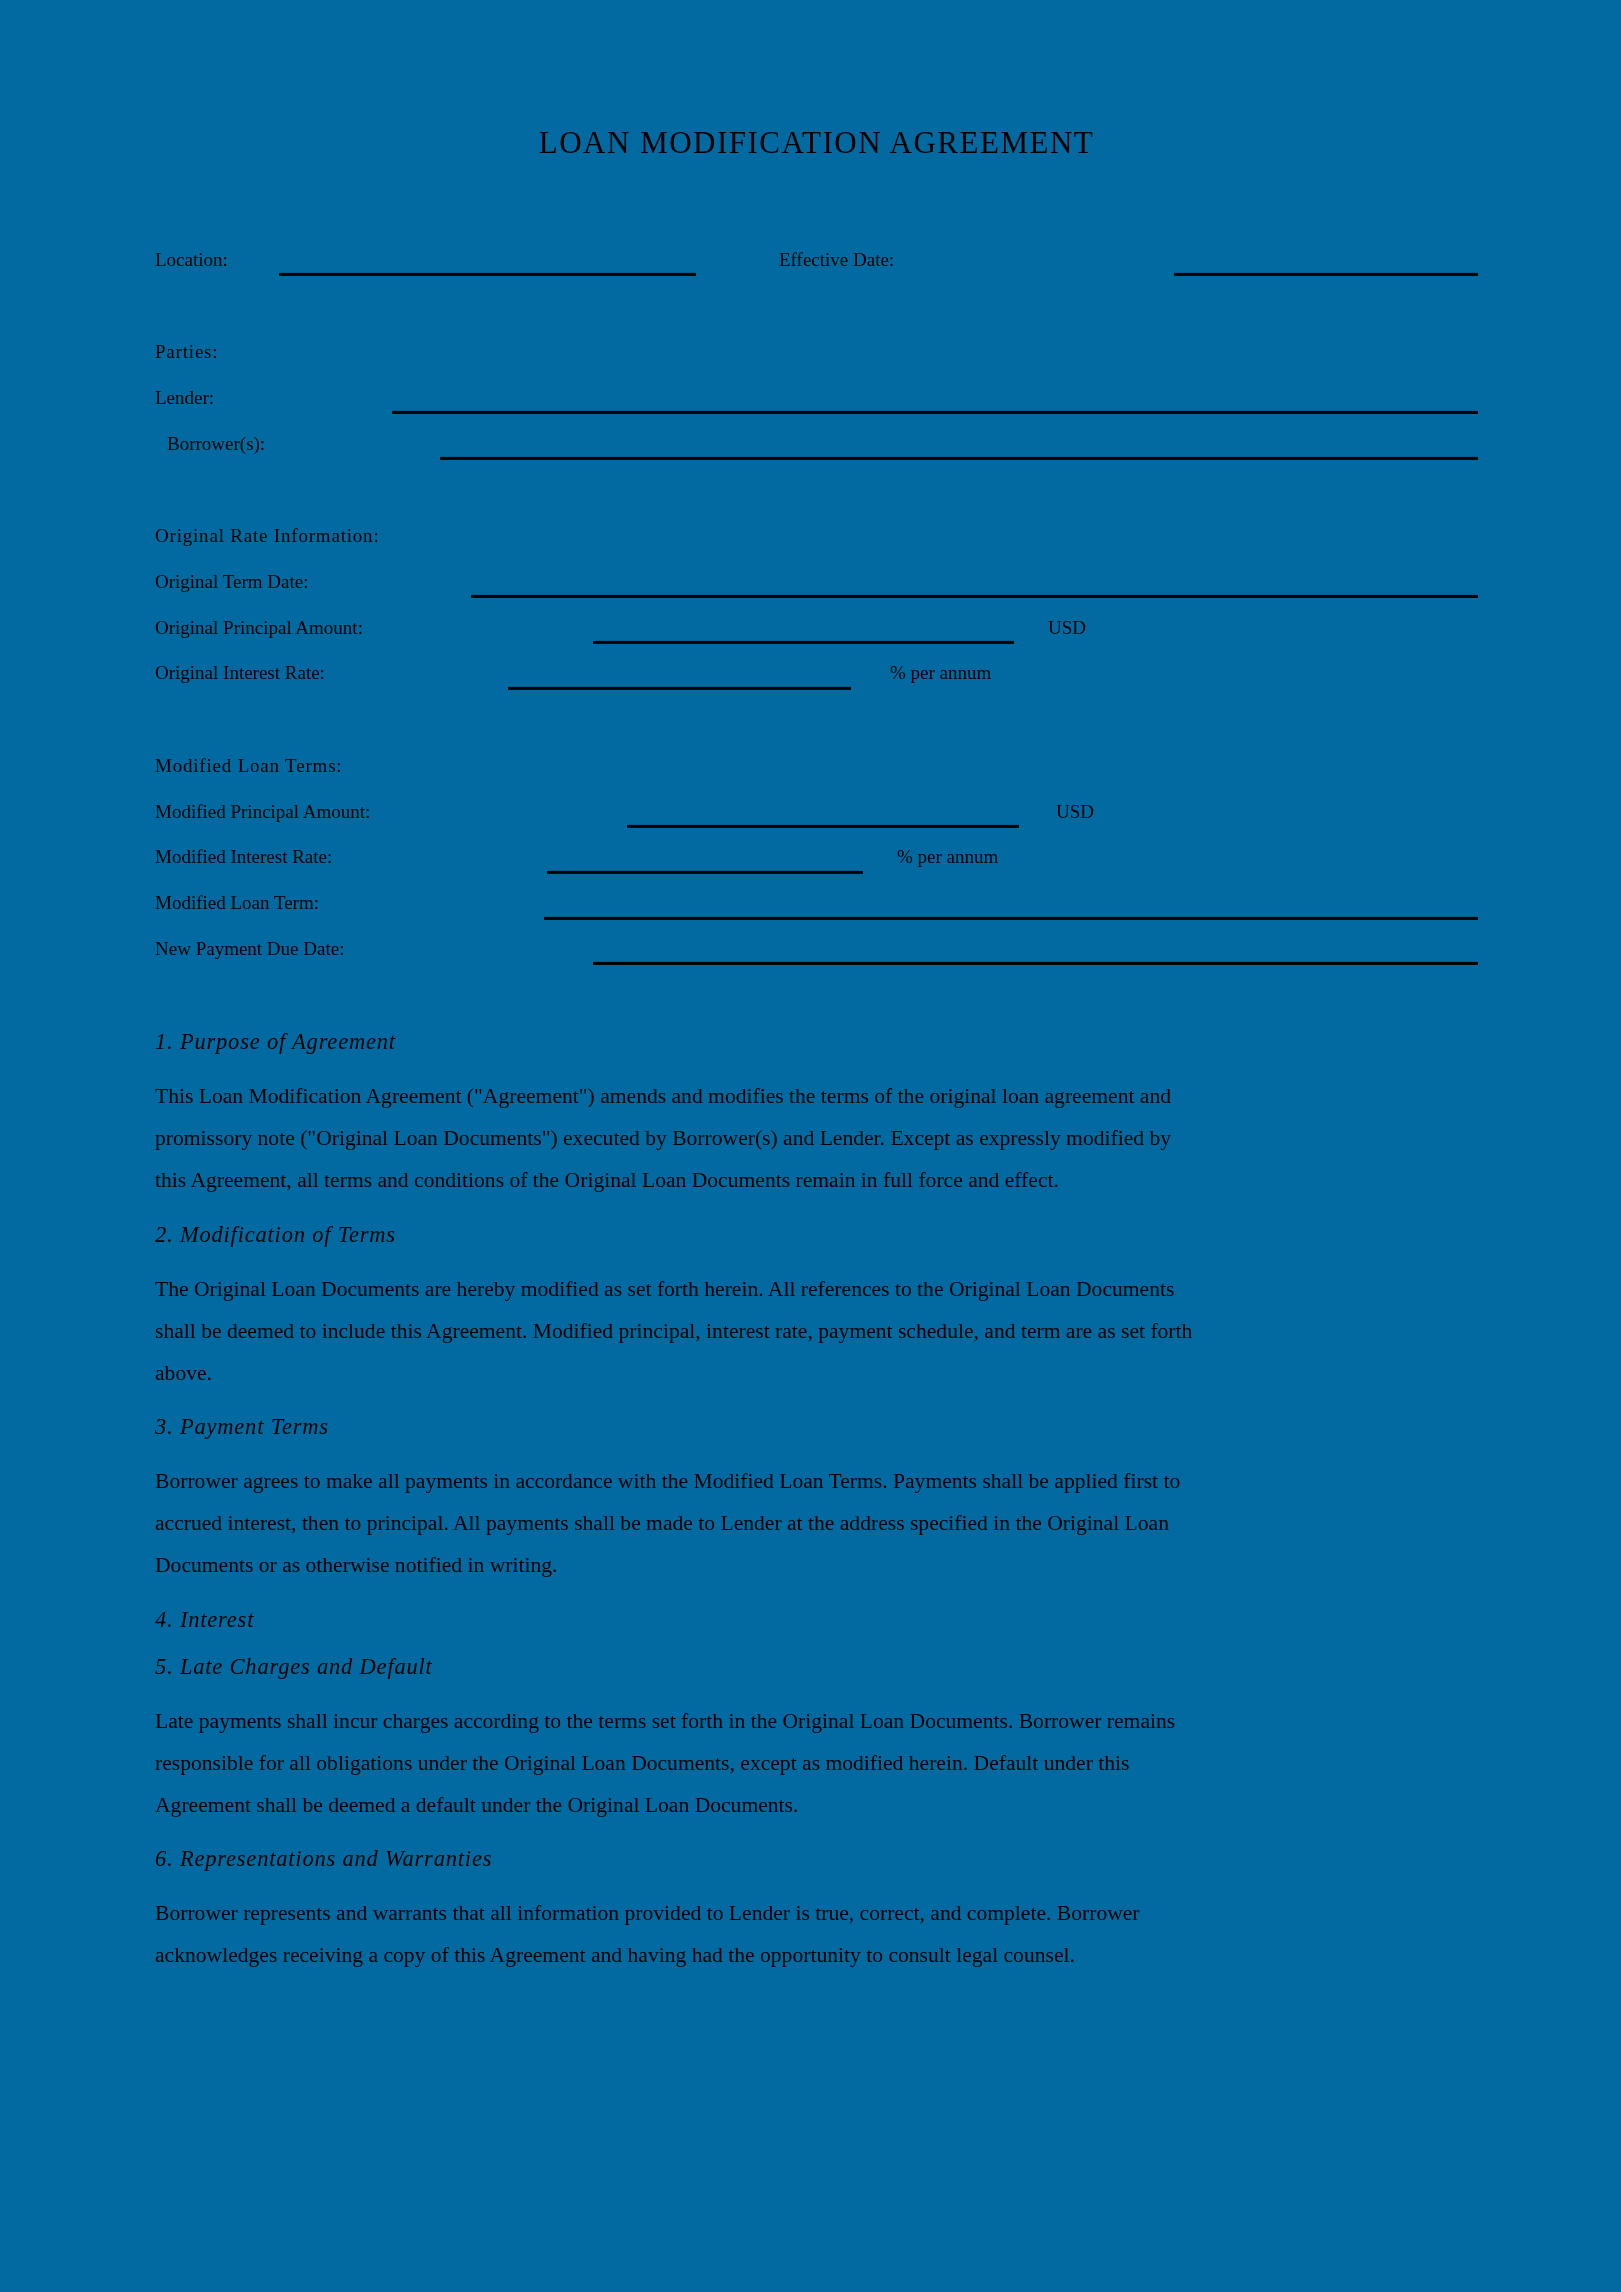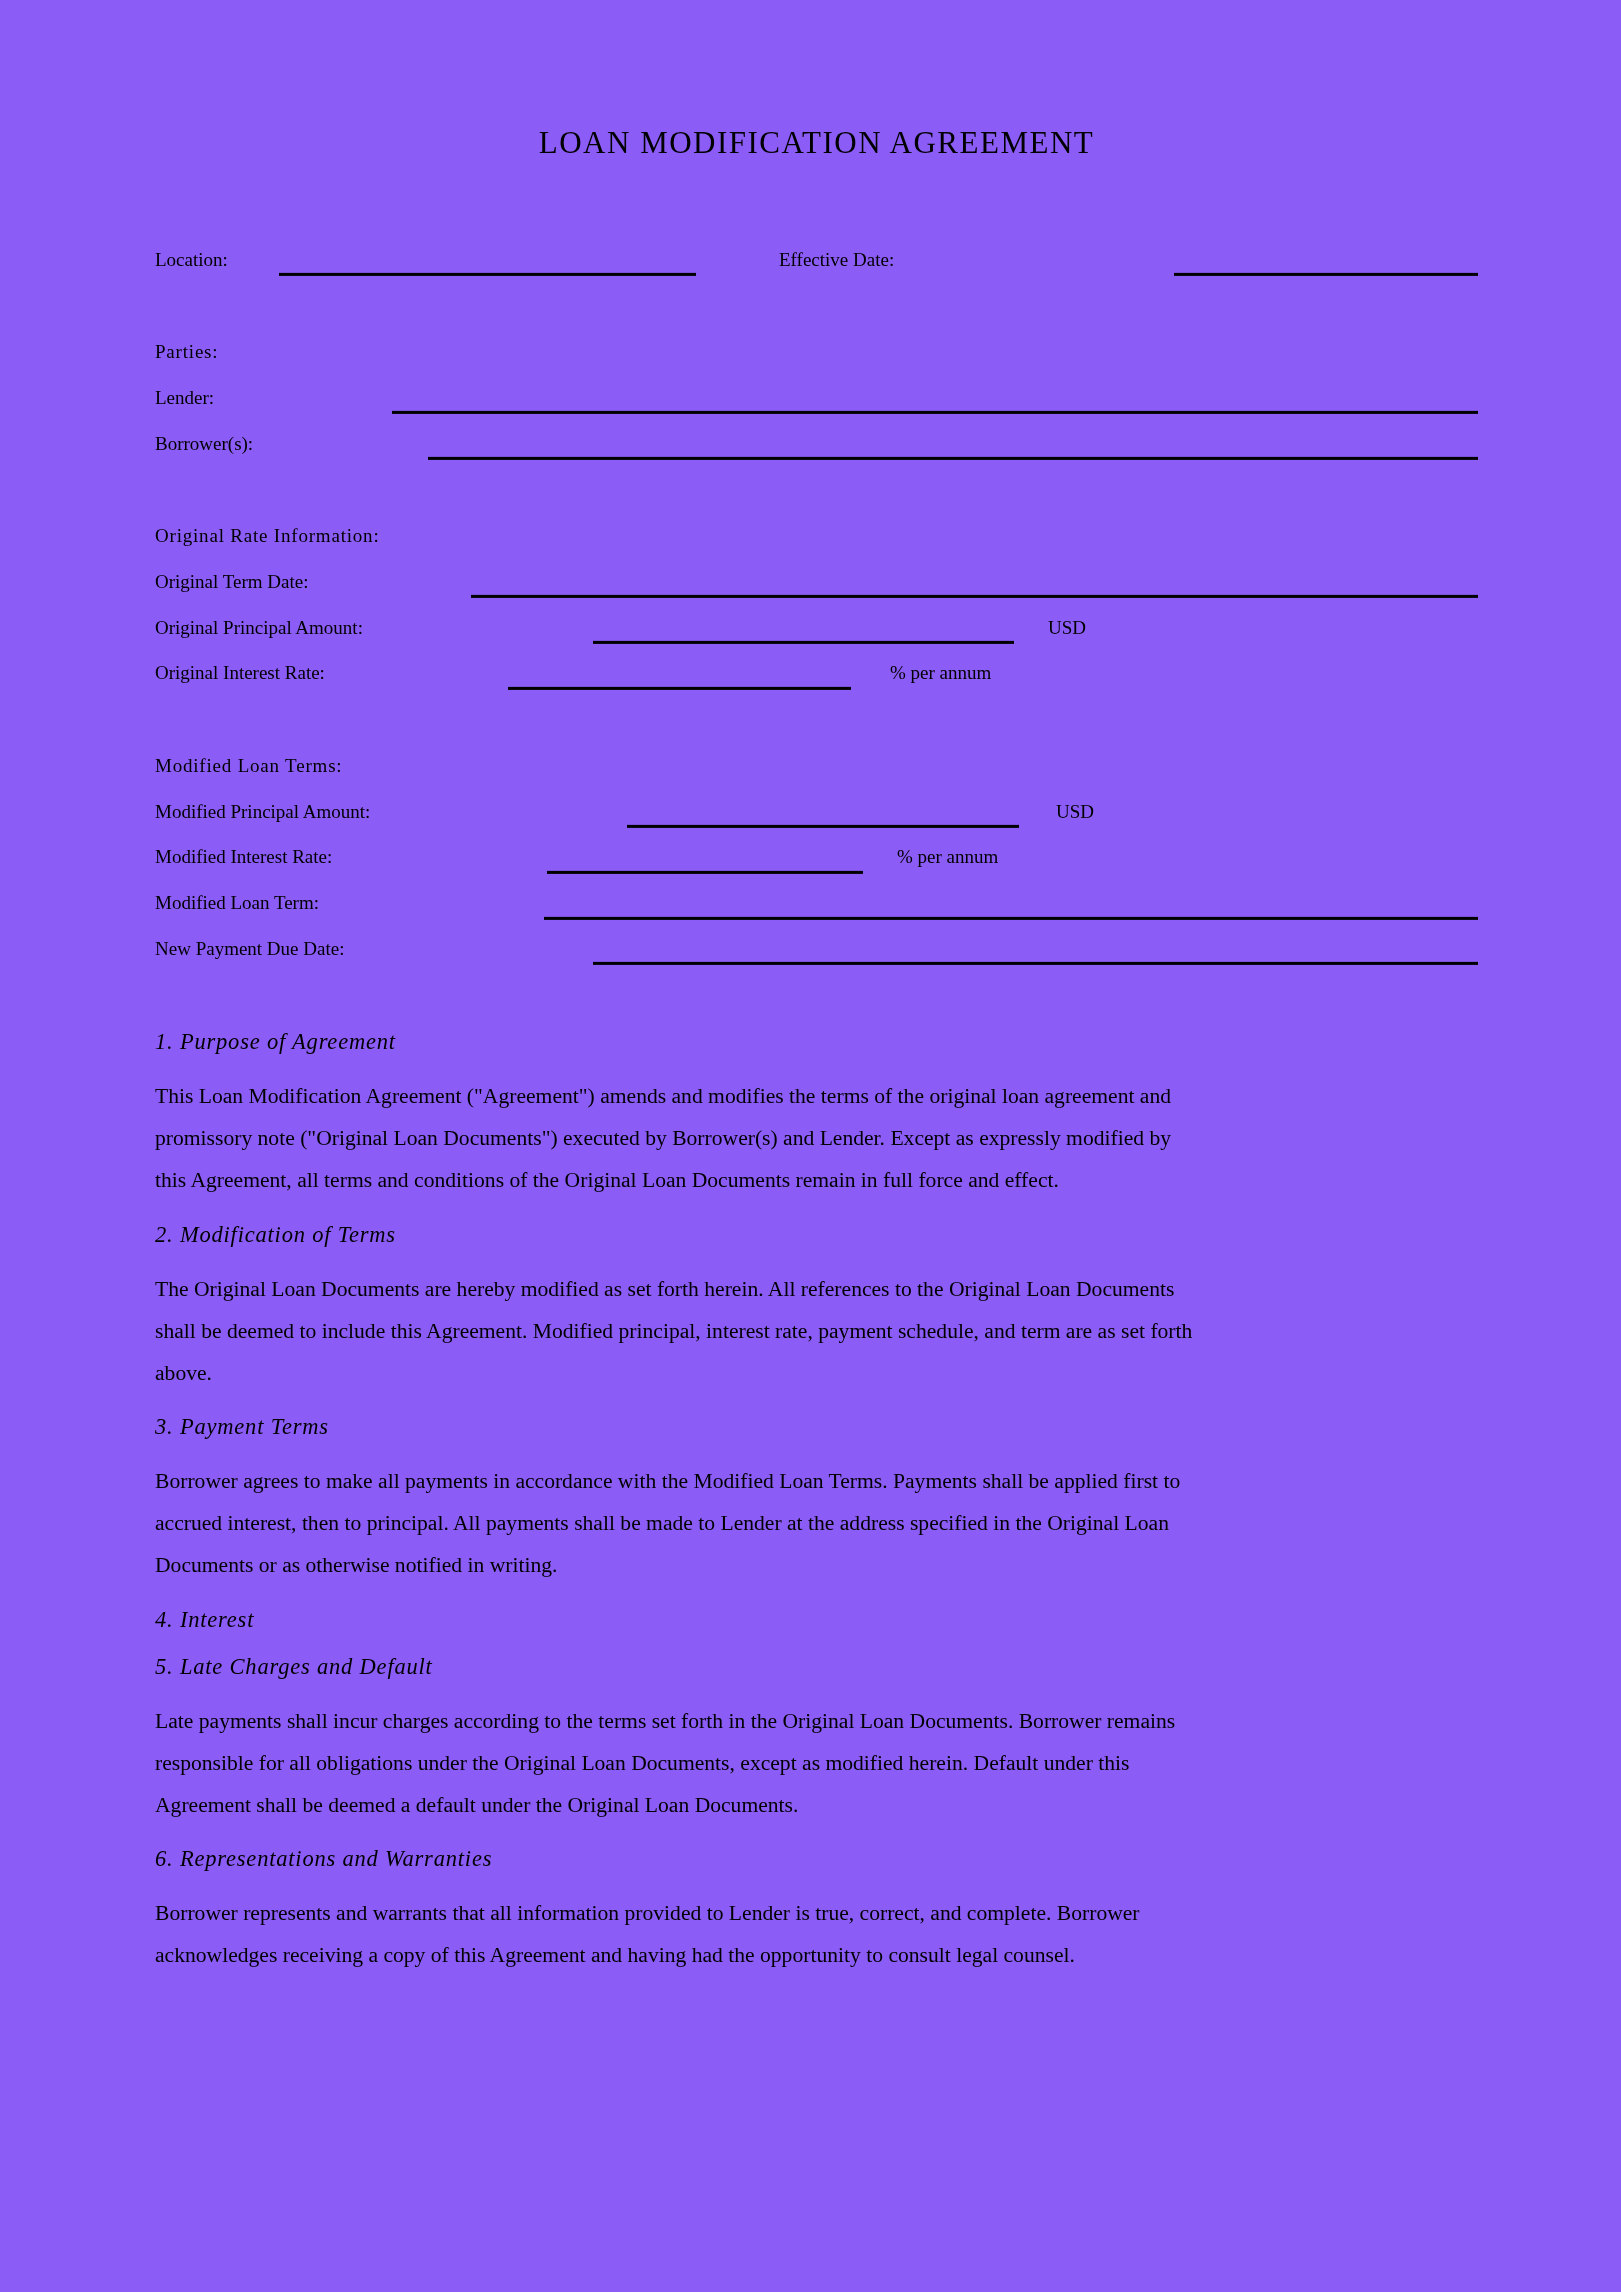--- a/index.html
+++ b/index.html
@@ -6,21 +6,21 @@
   body {
     width: 1621px; height: 2293px;
     background: #ffffff; color: #000000;
     font-family: "Liberation Serif", "DejaVu Serif", serif;
   }
   .page {
     display: flex; flex-direction: column;
     width: 1621px; height: 2293px;
     padding: 0 143px 0 155px;
     box-sizing: border-box;
-    background: #8b5cf6;
+    background: #0369a1;
     overflow: hidden;
   }
   .title {
     font-size: 31px; line-height: 35px; font-weight: normal;
     text-align: center; letter-spacing: 1.5px;
     margin: 125px 0 0 0; flex-shrink: 0;
   }
   .form-row {
     display: flex; align-items: flex-end;
     height: 29px; margin: 0 0 16.7px 0;
@@ -31,21 +31,21 @@
   .gap-lg { margin-top: 47px; }
   .label { flex-shrink: 0; white-space: nowrap; }
   .heading-label { letter-spacing: 0.8px; }
   .suffix { white-space: nowrap; flex-shrink: 0; }
   .blank {
     border-bottom: 3.9px solid #000000;
     height: 0; flex-shrink: 0;
     transform: translateY(2.9px);
   }
   .blank.flexline { flex: 1 1 auto; }
-  .w127 { width: 124px; } .w242 { width: 237px; } .w279 { width: 273px; }
+  .w127 { width: 124px; } .w242 { width: 237px; } .w279 { width: 273px; margin-left: 12px; }
   .w310 { width: 304px; } .w322 { width: 316px; } .w350 { width: 343px; }
   .w360 { width: 353px; } .w397 { width: 389px; } .w400 { width: 392px; }
   .w425 { width: 417px; } .w430 { width: 421px; } .w447 { width: 438px; }
   .w482 { width: 472px; }
   .ml-35 { margin-left: 34px; } .ml-38 { margin-left: 37px; }
   .ml-40 { margin-left: 39px; } .ml-85 { margin-left: 83px; }
   .ml-auto { margin-left: auto; }
   .sections { display: flex; flex-direction: column; margin-top: 49px; }
   .section { display: flex; flex-direction: column; }
   .section-heading {

